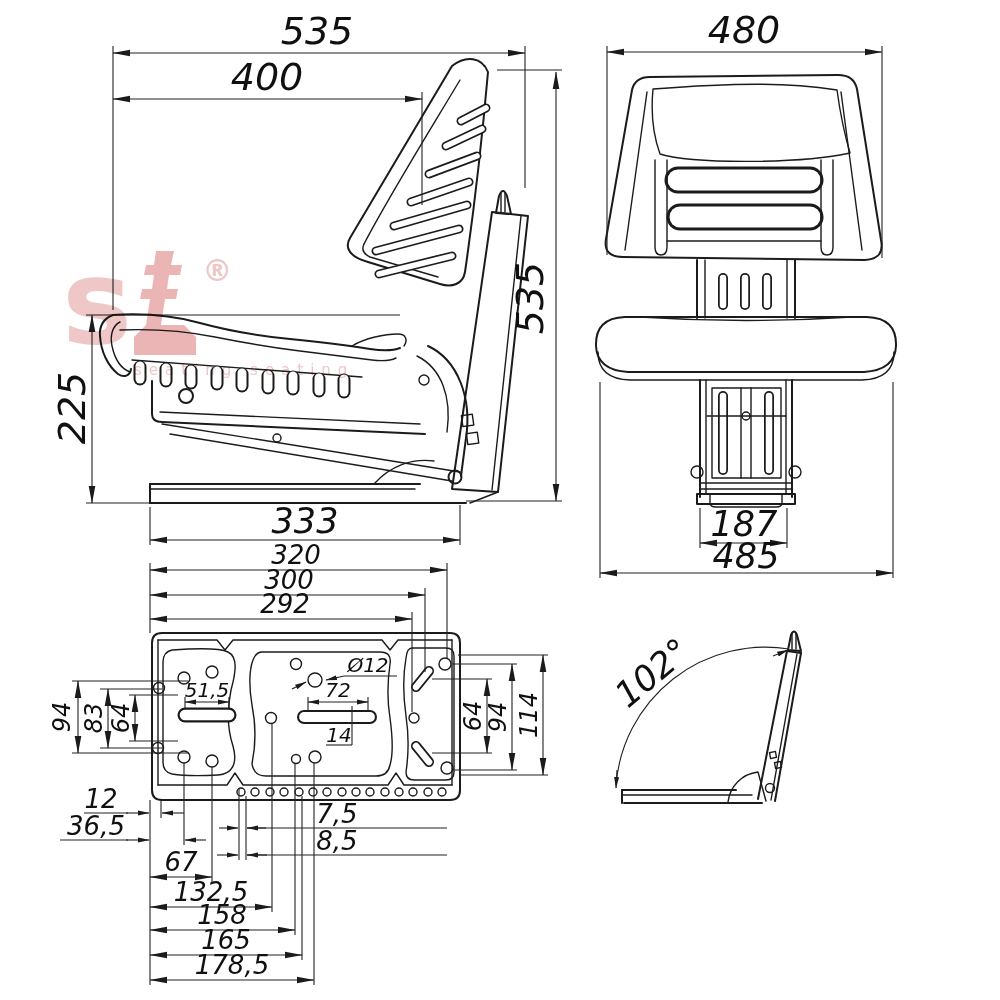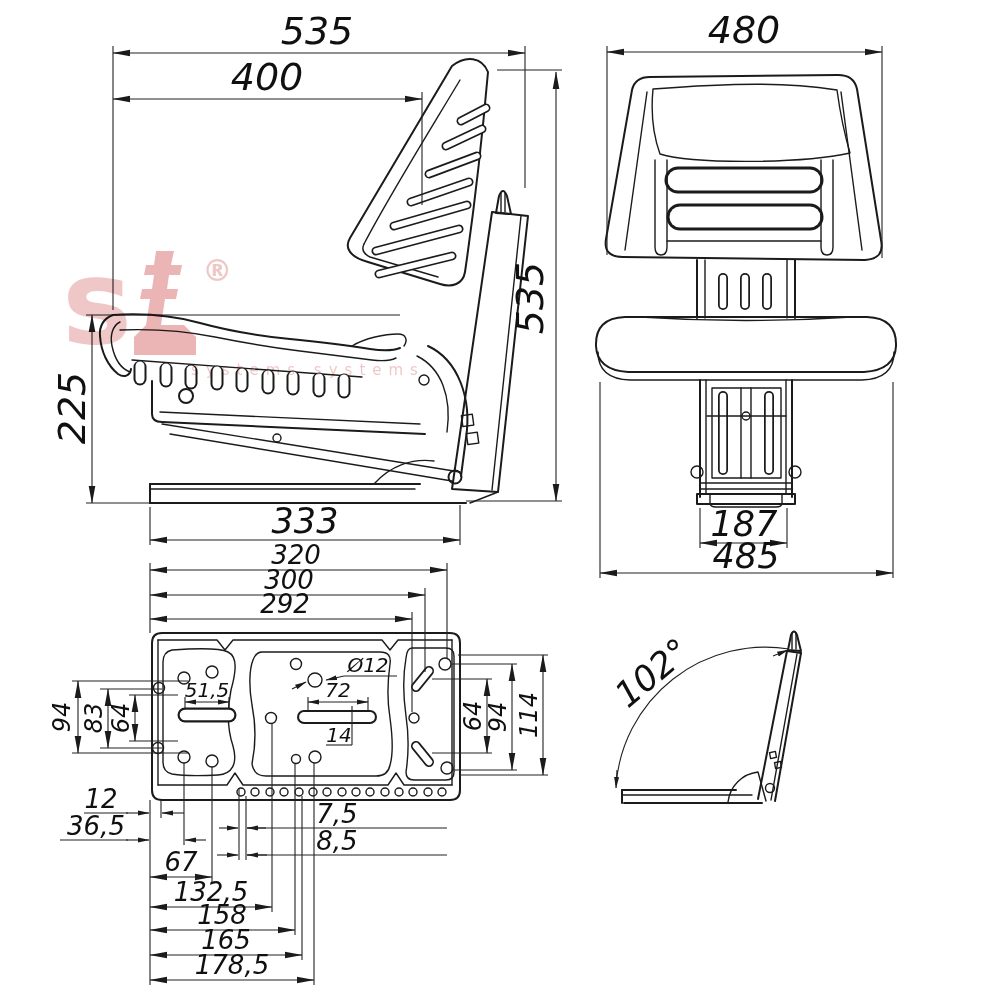--- a/index.html
+++ b/index.html
@@ -1,17 +1,17 @@
 <!DOCTYPE html>
 <html><head>
 <meta charset="utf-8">
 <style>
   html,body{margin:0;padding:0;background:#fff;}
   .stage{position:relative;width:1000px;height:1000px;background:#fff;overflow:hidden;
-         font-family:"DejaVu Sans",sans-serif;text-align:center;}
+         font-family:"DejaVu Sans",sans-serif;}
   svg.drawing{position:absolute;left:0;top:0;}
   
   .ol{fill:none;stroke:#1b1b1b;stroke-width:2;stroke-linecap:round;stroke-linejoin:round;}
   .th{stroke-width:1.4;}
   
   .dim,.ext{fill:none;stroke:#222;stroke-width:1.1;}
   
   .cb{fill:none;stroke:#1b1b1b;stroke-linecap:round;}
   .cw{fill:none;stroke:#ffffff;stroke-linecap:round;}
   text{font-family:"DejaVu Sans",sans-serif;font-style:italic;fill:#101010;text-anchor:middle;}
@@ -454,16 +454,16 @@
 </svg>
 
 <div class="watermark">
   <div class="wm-word">
     <span>s</span>
     <svg width="62" height="104" viewBox="0 0 62 104">
       <path fill="#d96b6b" d="M22,0 L40,0 L37,14 L48,14 L46,24 L35,24 L33,38 L44,38 L42,48 L31,48 L27,74 L50,74 L62,86 L62,104 L0,104 L0,86 L12,74 L16,48 L6,48 L8,38 L18,38 L20,24 L10,24 L12,14 L20,14 Z"></path>
     </svg>
     <span class="wm-reg">®</span>
   </div>
-  <div class="wm-tagline">systems systems</div>
+  <div class="wm-tagline">seating seating</div>
 </div>
 
 </div>
 
 </body></html>

